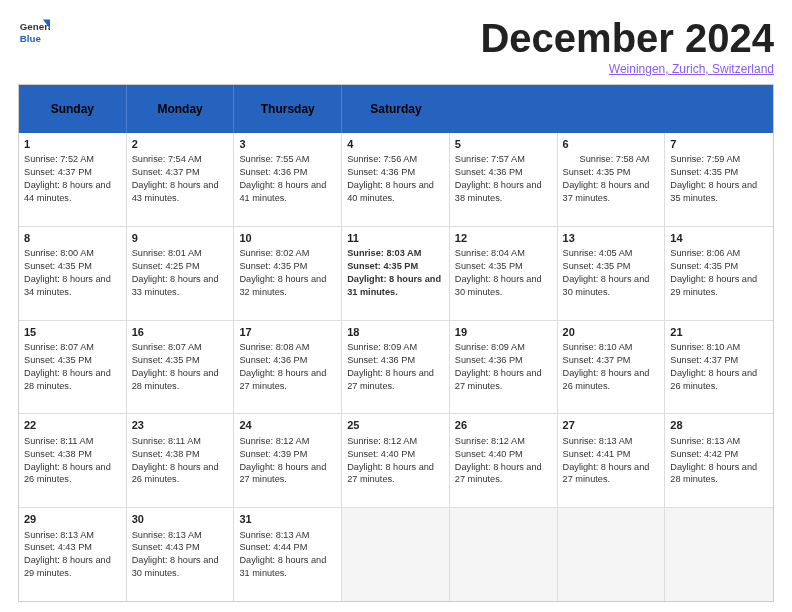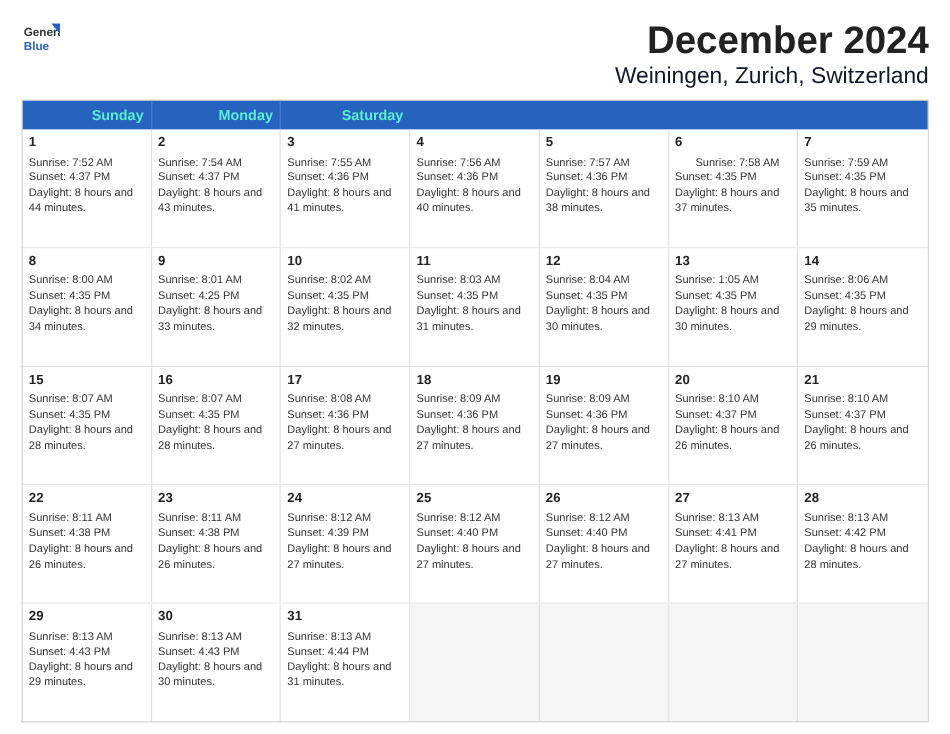--- a/index.html
+++ b/index.html
@@ -29,47 +29,48 @@
       gap: 4px;
     }
     .logo-icon {
       width: 32px;
       height: 32px;
     }
     .title-block {
       text-align: right;
     }
     .main-title {
-      font-size: 32px;
+      font-size: 40px;
       font-weight: bold;
       color: #222;
       line-height: 1.1;
     }
     .subtitle {
-      font-size: 19px;
-      color: #0f172a;
+      font-size: 12px;
+      color: #8b5cf6;
       margin-top: 2px;
+      text-decoration: underline;
     }
     .calendar {
       flex: 1;
       display: flex;
       flex-direction: column;
       border: 1px solid #ccc;
     }
     .calendar-header {
       display: grid;
       grid-template-columns: repeat(7, 1fr);
       background: #2563be;
     }
     .cal-header-cell {
-      color: #5eead4;
+      color: #000000;
       font-size: 12px;
       font-weight: bold;
-      padding: 5px 6px;
-      text-align: right;
+      padding: 17px 6px;
+      text-align: center;
       border-right: 1px solid #4a7fd4;
     }
     .cal-header-cell:last-child { border-right: none; }
     .calendar-body {
       flex: 1;
       display: flex;
       flex-direction: column;
     }
     .cal-row {
       display: grid;
@@ -113,20 +114,21 @@
       <div class="main-title">December 2024</div>
       <div class="subtitle">Weiningen, Zurich, Switzerland</div>
     </div>
   </div>
 
   <div class="calendar">
     <div class="calendar-header">
 
     <div class="cal-header-cell">Sunday</div>
         <div class="cal-header-cell">Monday</div>
+        <div class="cal-header-cell">Thursday</div>
         <div class="cal-header-cell">Saturday</div>
       </div>
     <div class="calendar-body">
 
     <div class="cal-row">
           <div class="cal-cell"><span class="day-num">1</span><span style="white-space: pre-line;">Sunrise: 7:52 AM
 Sunset: 4:37 PM
 Daylight: 8 hours and 44 minutes.</span></div>
           <div class="cal-cell"><span class="day-num">2</span><span style="white-space: pre-line;">Sunrise: 7:54 AM
 Sunset: 4:37 PM
@@ -150,27 +152,27 @@
         <div class="cal-row">
           <div class="cal-cell"><span class="day-num">8</span><span style="white-space: pre-line;">Sunrise: 8:00 AM
 Sunset: 4:35 PM
 Daylight: 8 hours and 34 minutes.</span></div>
           <div class="cal-cell"><span class="day-num">9</span><span style="white-space: pre-line;">Sunrise: 8:01 AM
 Sunset: 4:25 PM
 Daylight: 8 hours and 33 minutes.</span></div>
           <div class="cal-cell"><span class="day-num">10</span><span style="white-space: pre-line;">Sunrise: 8:02 AM
 Sunset: 4:35 PM
 Daylight: 8 hours and 32 minutes.</span></div>
-          <div class="cal-cell"><span class="day-num">11</span><span style="white-space: pre-line;">Sunrise: 8:03 AM
+          <div class="cal-cell"><span class="day-num">11</span><span style="white-space: pre-line; font-weight: bold;">Sunrise: 8:03 AM
 Sunset: 4:35 PM
 Daylight: 8 hours and 31 minutes.</span></div>
           <div class="cal-cell"><span class="day-num">12</span><span style="white-space: pre-line;">Sunrise: 8:04 AM
 Sunset: 4:35 PM
 Daylight: 8 hours and 30 minutes.</span></div>
-          <div class="cal-cell"><span class="day-num">13</span><span style="white-space: pre-line;">Sunrise: 1:05 AM
+          <div class="cal-cell"><span class="day-num">13</span><span style="white-space: pre-line;">Sunrise: 4:05 AM
 Sunset: 4:35 PM
 Daylight: 8 hours and 30 minutes.</span></div>
           <div class="cal-cell"><span class="day-num">14</span><span style="white-space: pre-line;">Sunrise: 8:06 AM
 Sunset: 4:35 PM
 Daylight: 8 hours and 29 minutes.</span></div>
         </div>
         <div class="cal-row">
           <div class="cal-cell"><span class="day-num">15</span><span style="white-space: pre-line;">Sunrise: 8:07 AM
 Sunset: 4:35 PM
 Daylight: 8 hours and 28 minutes.</span></div>

